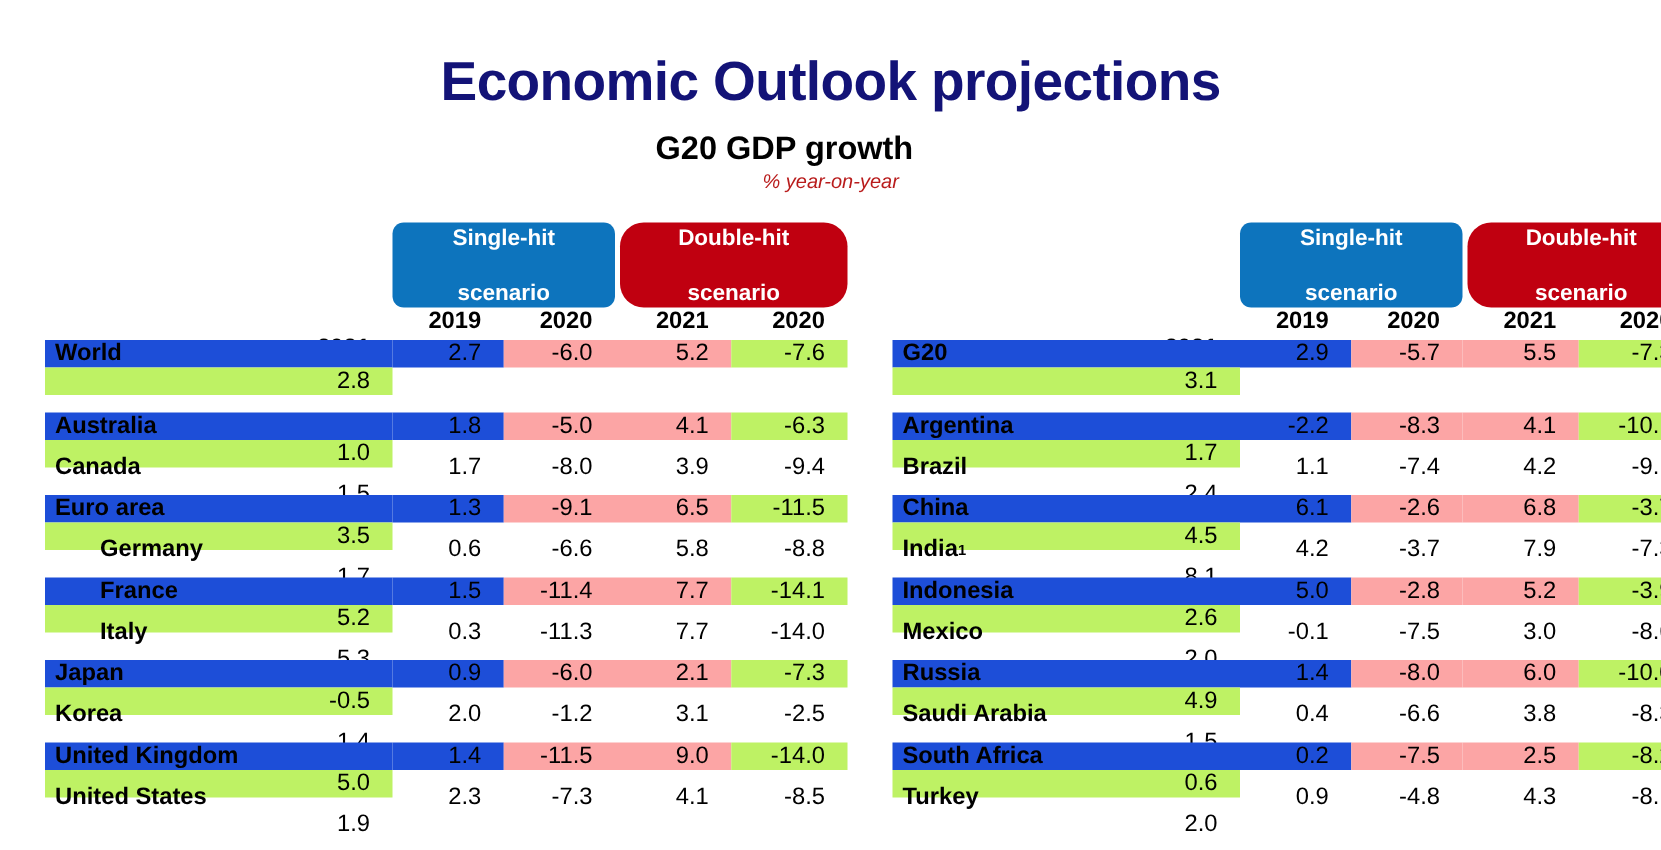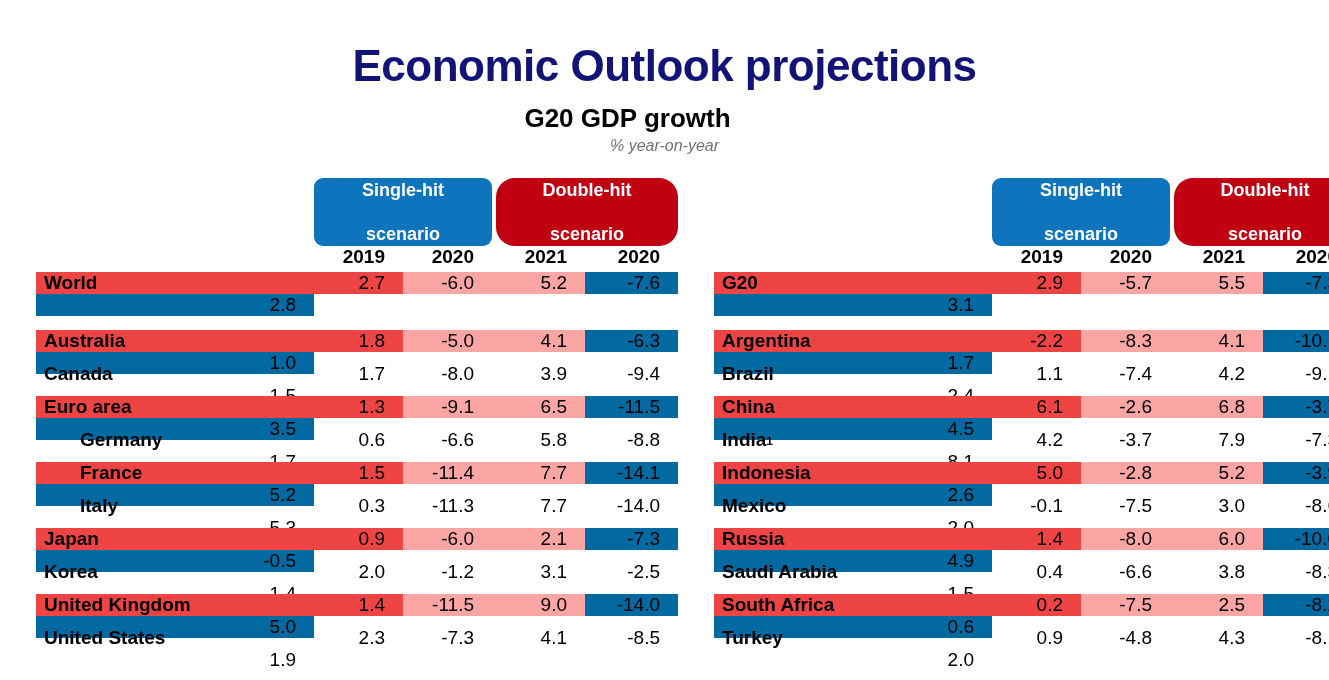--- a/index.html
+++ b/index.html
@@ -15,21 +15,21 @@
     font-size:44px;font-weight:bold;color:#131377;letter-spacing:-0.5px;
     line-height:52px;
     margin-top:16px;
   }
   .subtitle{
     position:absolute;left:0;top:104px;width:1255px;text-align:center;
     font-size:26px;font-weight:bold;color:#000;line-height:28px;
   }
   .units{
     position:absolute;left:0;top:136px;width:1329px;text-align:center;
-    font-size:16px;font-style:italic;color:#737373;line-height:20px;
+    font-size:16px;font-style:italic;color:#b91c1c;line-height:20px;
   }
 
   
   .panel{position:absolute;top:178px;}
   .panel.left{left:36px;}
   .panel.right{left:714px;}
 
   .badges{position:relative;height:68px;}
   .badge{
     position:absolute;top:0;height:68px;border-radius:9px;
@@ -55,23 +55,23 @@
     white-space:nowrap;
   }
   .row .lab.indent{padding-left:44px;}
   .row .val{
     display:flex;align-items:center;justify-content:flex-end;
     font-size:19px;padding-right:18px;box-sizing:border-box;
   }
 
   
   .row.shade .lab,
-  .row.shade .val.c2019{background:#ef4444;}
+  .row.shade .val.c2019{background:#1d4ed8;}
   .row.shade .val.blue{background:#fca5a5;}
-  .row.shade .val.red{background:#0369a1;text-align:center;}
+  .row.shade .val.red{background:#bef264;text-align:center;}
 
   
   .hdr{
     position:relative;height:26px;width:642px;
     display:grid;grid-template-columns:278px 89px 89px 93px 93px;
   }
   .hdr .val{
     display:flex;align-items:flex-end;justify-content:flex-end;
     font-size:19px;font-weight:bold;padding-right:18px;box-sizing:border-box;
   }

